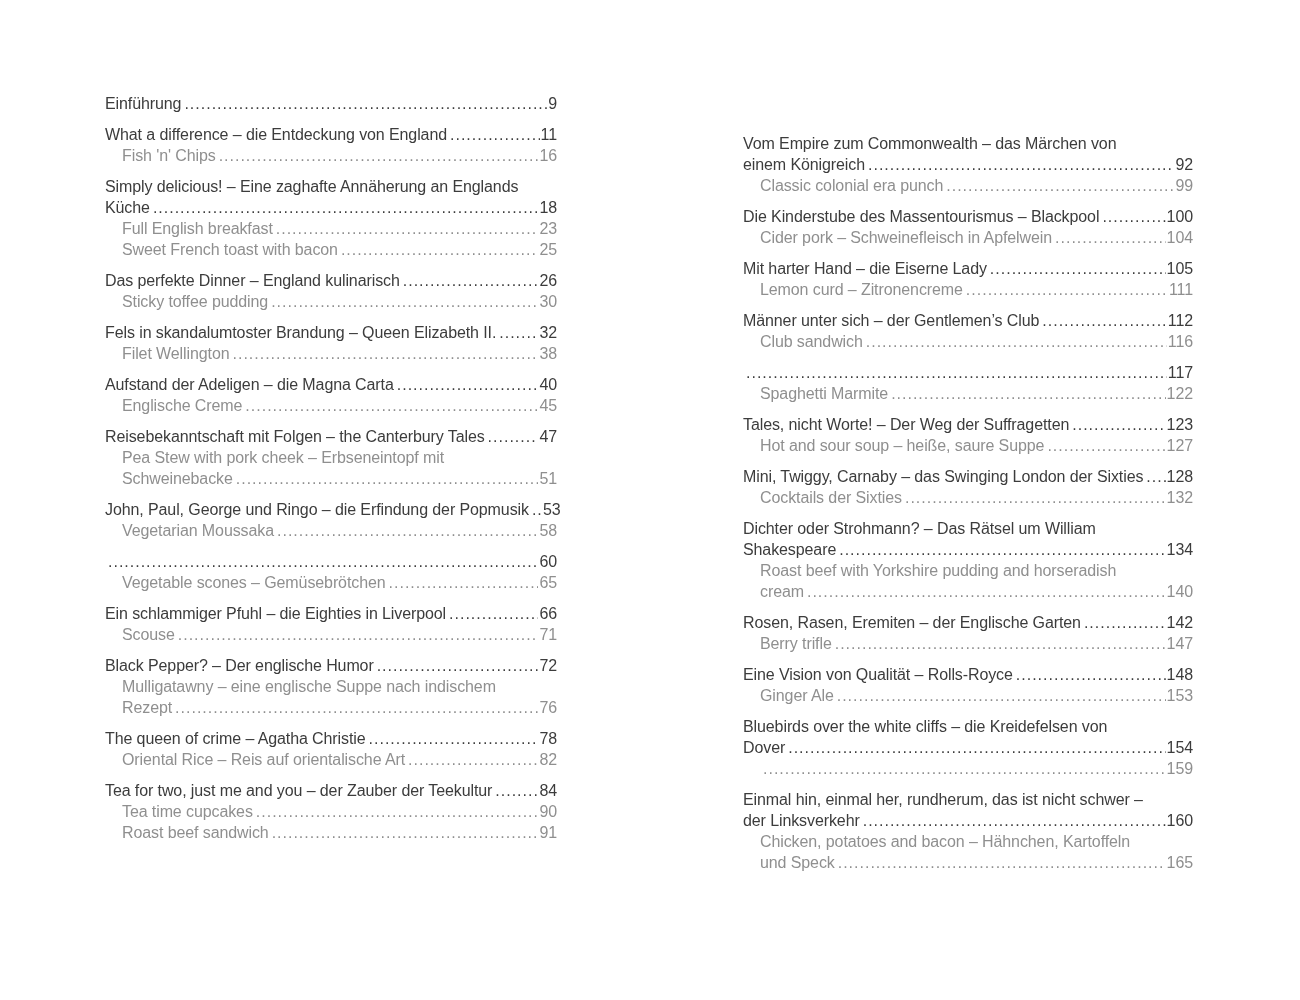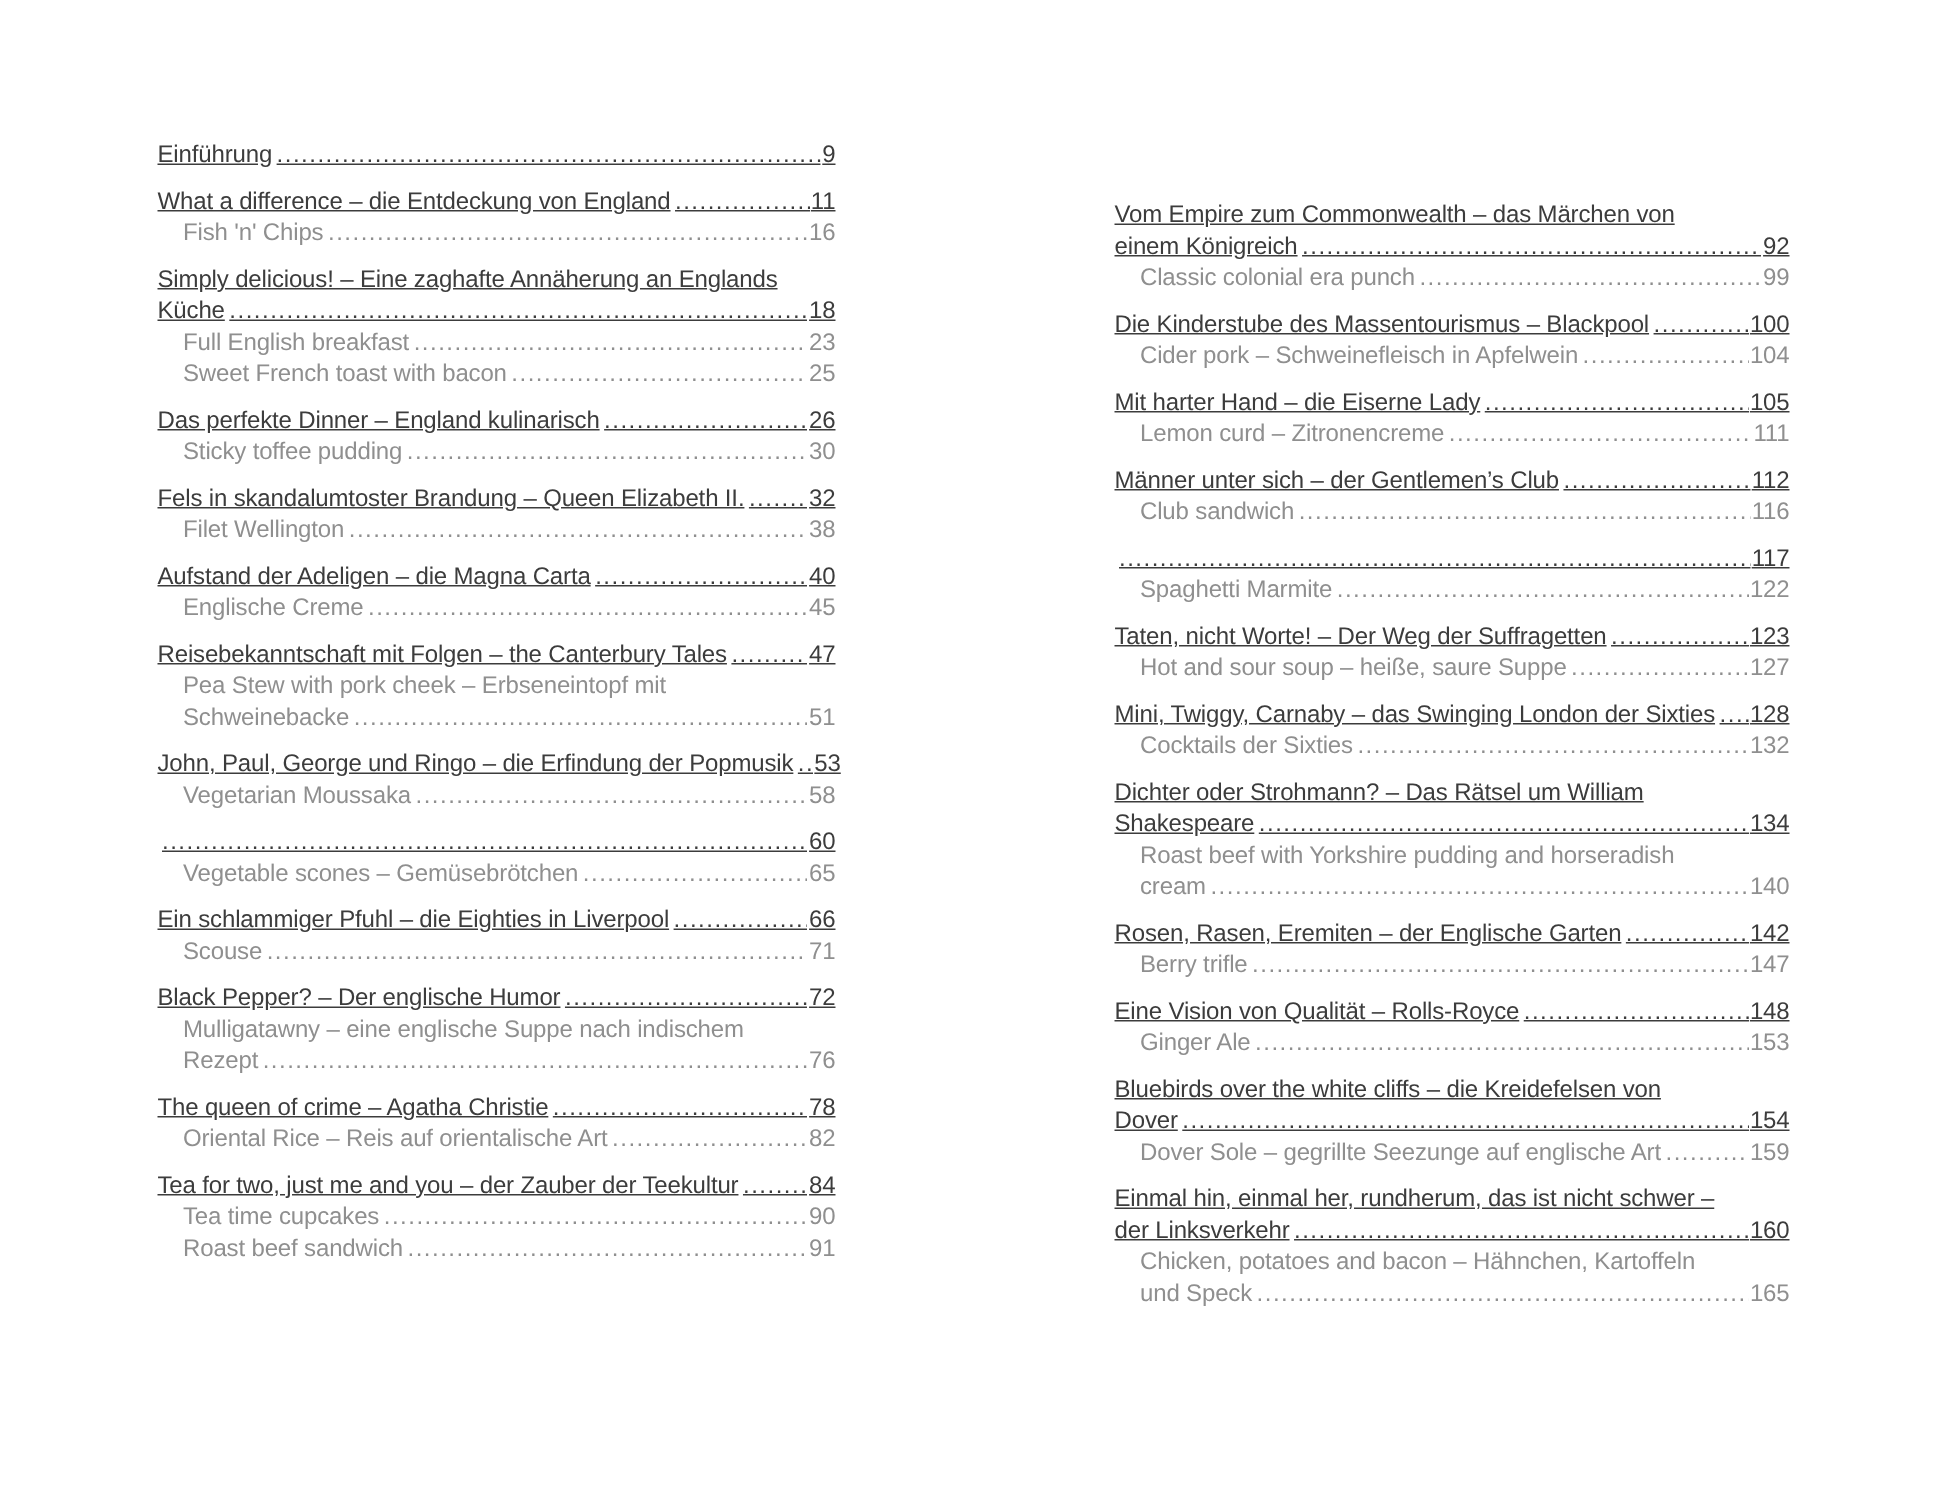--- a/index.html
+++ b/index.html
@@ -24,21 +24,21 @@
   .toc-group { margin-bottom: 10px; }
 
   .toc-line {
     display: flex;
     align-items: baseline;
     font-size: 16px;
     line-height: 21px;
     letter-spacing: -0.1px;
     white-space: nowrap;
   }
-  .entry-chapter .toc-line { color: #3c3c3c; text-decoration: underline; }
+  .entry-chapter .toc-line { color: #3c3c3c; }
   .entry-recipe  .toc-line { color: #8f8f8f; padding-left: 17px; }
 
   .toc-text { flex: 0 0 auto; }
 
   .dot-leader {
     flex: 1 1 auto;
     overflow: hidden;
     padding-left: 3px;
     padding-right: 2px;
     letter-spacing: 1px;
@@ -356,21 +356,21 @@
         <div class="toc-line">
           <span class="toc-text">Spaghetti Marmite</span>
           <span class="dot-leader">................................................................................................................................................................</span>
           <span class="page-num">122</span>
         </div>
       </div>
     </div>
     <div class="toc-group">
       <div class="toc-entry entry-chapter">
         <div class="toc-line">
-          <span class="toc-text">Taten, nicht Worte! – Der Weg der Suffragetten</span>
+          <span class="toc-text">Tales, nicht Worte! – Der Weg der Suffragetten</span>
           <span class="dot-leader">................................................................................................................................................................</span>
           <span class="page-num">123</span>
         </div>
       </div>
       <div class="toc-entry entry-recipe">
         <div class="toc-line">
           <span class="toc-text">Hot and sour soup – heiße, saure Suppe</span>
           <span class="dot-leader">................................................................................................................................................................</span>
           <span class="page-num">127</span>
         </div>
@@ -452,21 +452,20 @@
           <span class="toc-text">Bluebirds over the white cliffs – die Kreidefelsen von</span>
         </div>
         <div class="toc-line">
           <span class="toc-text">Dover</span>
           <span class="dot-leader">................................................................................................................................................................</span>
           <span class="page-num">154</span>
         </div>
       </div>
       <div class="toc-entry entry-recipe">
         <div class="toc-line">
-          <span class="toc-text">Dover Sole – gegrillte Seezunge auf englische Art</span>
           <span class="dot-leader">................................................................................................................................................................</span>
           <span class="page-num">159</span>
         </div>
       </div>
     </div>
     <div class="toc-group">
       <div class="toc-entry entry-chapter">
         <div class="toc-line">
           <span class="toc-text">Einmal hin, einmal her, rundherum, das ist nicht schwer –</span>
         </div>

